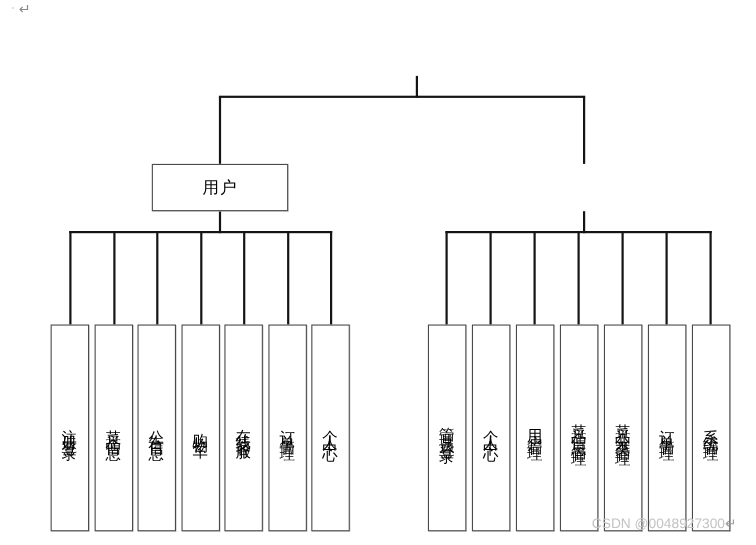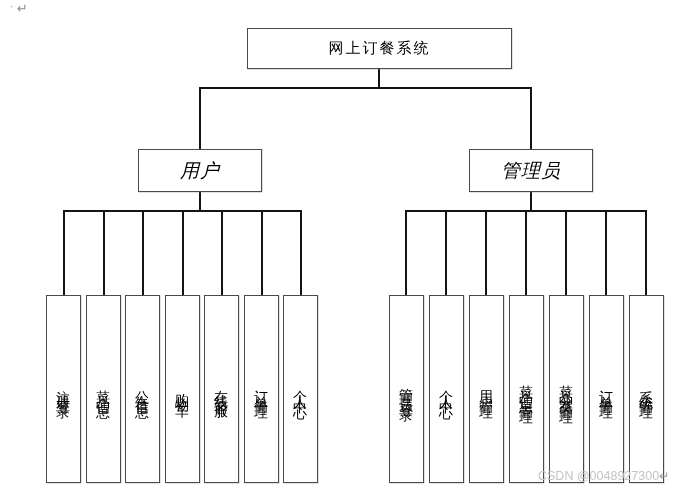--- a/index.html
+++ b/index.html
@@ -26,21 +26,21 @@
     justify-content: center;
     color: #000000;
     box-sizing: border-box;
     z-index: 2;
   }
   .node.root {
     left: 247px; top: 28px; width: 265px; height: 41px;
     font-size: 15px; letter-spacing: 2px;
   }
   .node.branch {
-    width: 124px; height: 43px; font-size: 19px; letter-spacing: 1px; font-style: italic;
+    width: 124px; height: 43px; font-size: 15px; letter-spacing: 1px;
   }
   .node.branch.user  { left: 138px; top: 149px; }
   .node.branch.admin { left: 469px; top: 149px; }
   .node.leaf {
     top: 295px; width: 35px; height: 188px; font-size: 14px;
   }
   .leaf .vtext {
     writing-mode: vertical-rl;
     text-orientation: upright;
     letter-spacing: 5px;
@@ -74,34 +74,28 @@
 </head>
 <body>
 
 <div class="canvas">
 
   <div class="pmarks">
     <span class="dot">·</span>
     <span>↵</span>
   </div>
 
-  <div class="node root">
-    <span>网上订餐系统</span>
-  </div>
 
   <div class="line" style="left:377.5px; top:69px;  width:2px;   height:20px;"></div>
   <div class="line" style="left:199px;   top:87px;  width:333px; height:2px;"></div>
   <div class="line" style="left:199px;   top:88px;  width:2px;   height:61px;"></div>
   <div class="line" style="left:530px;   top:88px;  width:2px;   height:61px;"></div>
 
   <div class="node branch user">
     <span>用户</span>
-  </div>
-  <div class="node branch admin">
-    <span>管理员</span>
   </div>
 
   <div class="line" style="left:199px; top:192px; width:2px;   height:20px;"></div>
   <div class="line" style="left:63px;  top:210px; width:239px; height:2px;"></div>
   <div class="line" style="left:63px;    top:210px; width:2px; height:86px;"></div>
   <div class="line" style="left:102.5px; top:210px; width:2px; height:86px;"></div>
   <div class="line" style="left:142px;   top:210px; width:2px; height:86px;"></div>
   <div class="line" style="left:181.5px; top:210px; width:2px; height:86px;"></div>
   <div class="line" style="left:221px;   top:210px; width:2px; height:86px;"></div>
   <div class="line" style="left:260.5px; top:210px; width:2px; height:86px;"></div>

